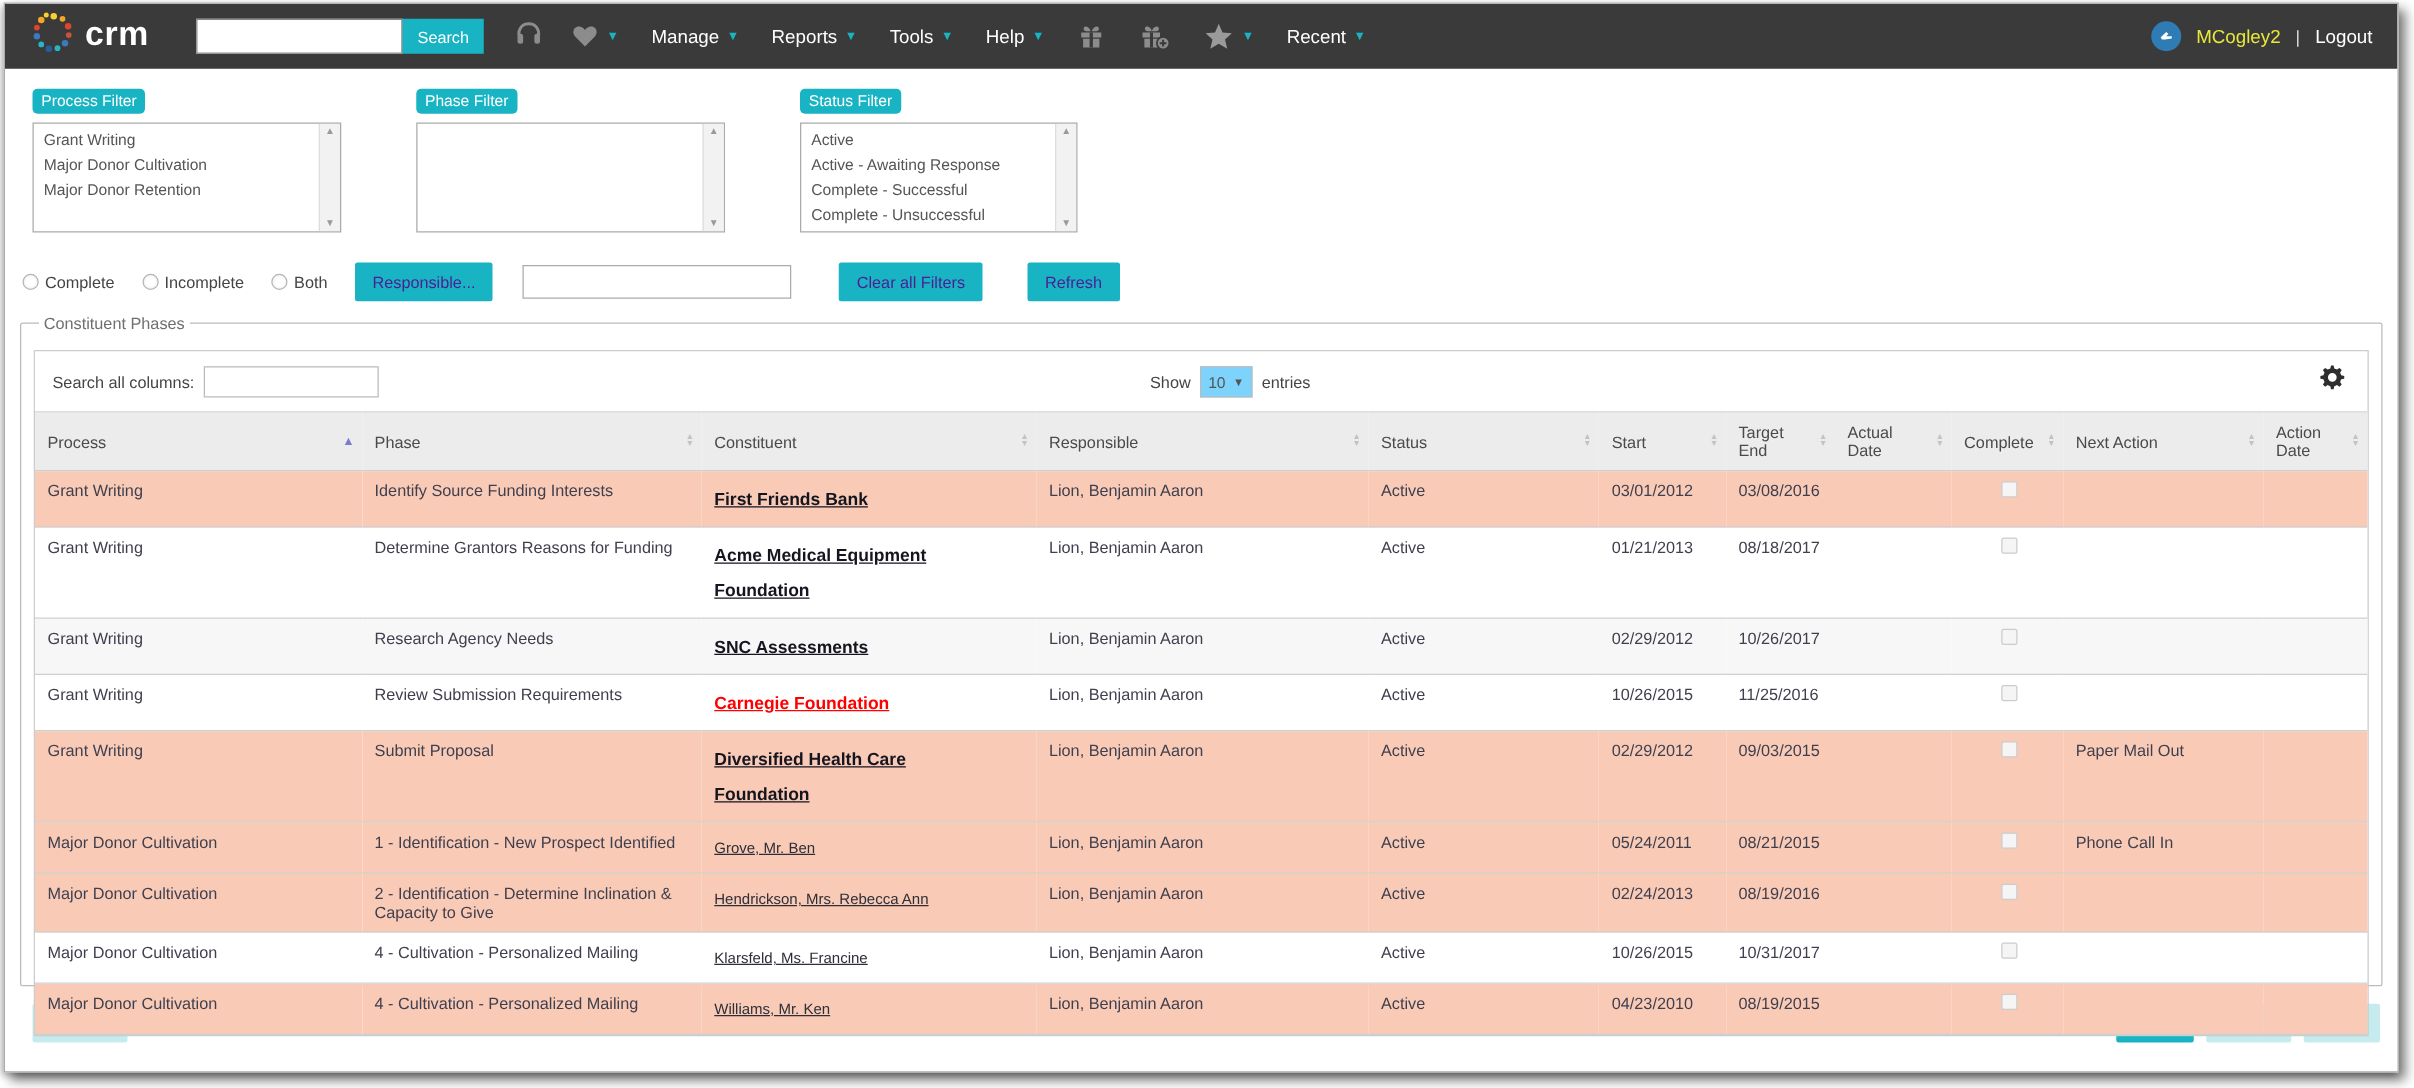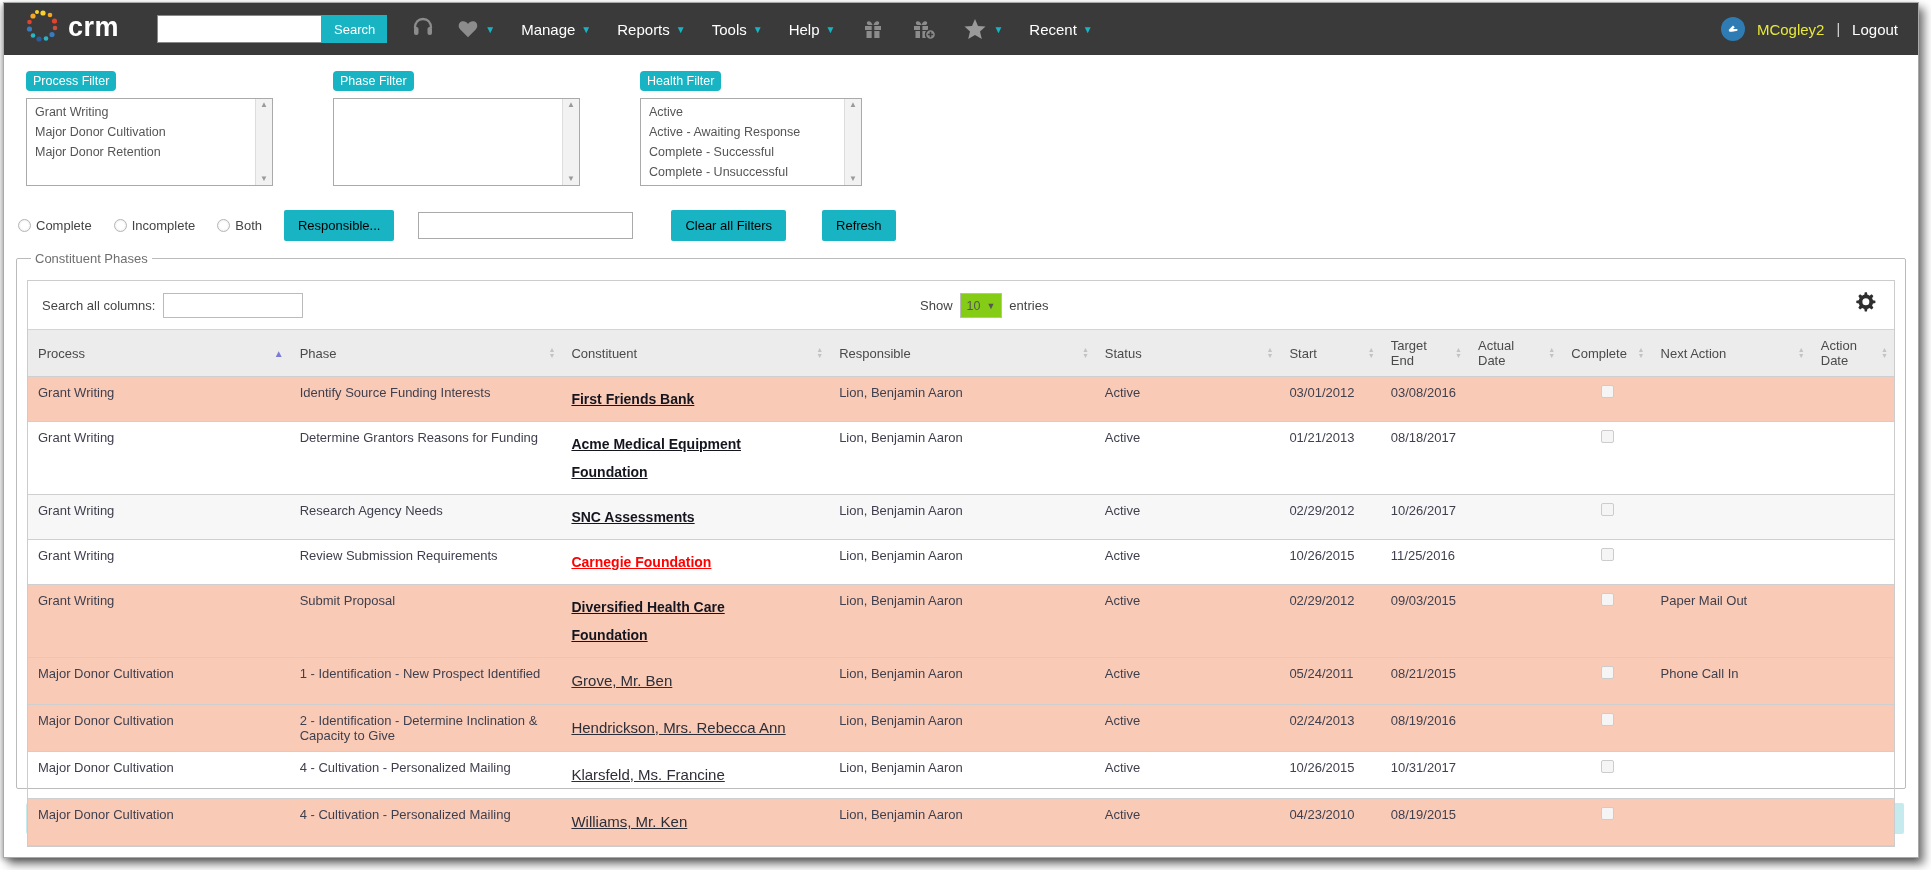--- a/index.html
+++ b/index.html
@@ -36,50 +36,50 @@
   .listbox.status { width:222px; }
   .list-items { flex:1; overflow:hidden; padding-top:3px; }
   .list-item { font-size:12.5px; color:#555; padding:1px 8px; line-height:18px; white-space:nowrap; }
   .scrollbar { width:17px; background:#f2f2f2; border-left:1px solid #ddd; display:flex; flex-direction:column; justify-content:space-between; align-items:center; padding:2px 0; }
   .scroll-arrow { color:#9a9a9a; font-size:8px; line-height:8px; }
 
   .controls-row { display:flex; align-items:center; padding:24px 0 0 14px; gap:8px; }
   .radio-opt { display:flex; align-items:center; gap:5px; margin-right:14px; }
   .radio { width:13px; height:13px; border:1px solid #b5b5b5; border-radius:50%; background:radial-gradient(#fff 40%, #e8e8e8); }
   .radio-label { font-size:13px; color:#444; }
-  .teal-btn { background:#19b4c3; color:#000000; border:none; font-size:13px; padding:8px 14px; border-radius:2px; cursor:pointer; }
+  .teal-btn { background:#19b4c3; color:#4c1d95; border:none; font-size:13px; padding:8px 14px; border-radius:2px; cursor:pointer; }
   .resp-input { width:215px; height:27px; border:1px solid #aaa; margin:0 18px 0 16px; padding:0 6px; font-size:13px; }
   .clear-btn { margin-left:12px; }
   .refresh-btn { margin-left:28px; }
 
   
   .phase-fieldset { margin:10px 12px 0 12px; border:1px solid #bbb; border-radius:2px; padding:6px 10px 12px 10px; height:538px; }
   .phase-fieldset legend { font-size:13px; color:#6f6f6f; padding:0 4px; margin-left:4px; }
   .table-panel { border:1px solid #ccc; margin-top:8px; position:relative; }
   .table-toolbar { position:relative; height:48px; display:flex; align-items:center; padding:0 14px; }
   .search-cols-label { font-size:13px; color:#444; margin-right:8px; }
   .search-cols-input { width:140px; height:25px; border:1px solid #bbb; padding:0 5px; font-size:13px; }
   .show-group { position:absolute; left:892px; top:12px; display:flex; align-items:center; gap:7px; font-size:13px; color:#444; }
-  .show-select { border:1px solid #bbb; height:25px; display:flex; align-items:center; gap:6px; padding:0 6px; font-size:12.5px; color:#555; background:#84cc16; }
+  .show-select { border:1px solid #bbb; height:25px; display:flex; align-items:center; gap:6px; padding:0 6px; font-size:12.5px; color:#555; background:#7dd3fc; }
   .show-select .caret { color:#555; font-size:9px; }
   .gear { position:absolute; right:18px; top:10px; cursor:pointer; }
 
   table.grid { width:100%; border-collapse:collapse; table-layout:fixed; }
   .grid th { background:#ececec; border-top:1px solid #d4d4d4; border-bottom:1px solid #cfcfcf;
              font-size:13px; color:#4a4a4a; text-align:left; padding:8px 6px 8px 10px; font-weight:normal; }
   .th-inner { display:flex; justify-content:space-between; align-items:center; }
   .sort-pair { display:inline-flex; flex-direction:column; color:#c3c3c3; font-size:7px; line-height:6px; margin-left:4px; }
   .sort-asc { color:#7b7bd4; font-size:10px; }
   .grid td { border-bottom:1px solid #cfcfcf; font-size:13px; color:#3f3f4e; padding:8px 6px 8px 10px; vertical-align:top; }
   tr.hl td { background:#f9cbb7; }
   tr.stripe td { background:#f7f7f7; }
   a.constituent { color:#15151f; text-decoration:underline; display:inline-block; max-width:215px; line-height:2; cursor:pointer; }
   a.constituent.org { font-weight:bold; font-size:14px; }
   a.constituent.org-red { font-weight:bold; font-size:14px; color:#fe0000;text-decoration:underline; }
-  a.constituent.person { font-size:15px; color:#2e2e38; }
+  a.constituent.person { font-size:12px; color:#2e2e38; }
   .cellchk { width:13px; height:13px; border:1px solid #ccc; border-radius:2px; background:#f5f5f5; display:inline-block; }
 
   
   .actions-row { display:flex; align-items:center; padding:14px 14px 0 22px; }
   .action-btn { font-size:13px; padding:8px 14px; border:none; border-radius:2px; cursor:pointer; }
   .action-btn.enabled { background:#19b4c3; color:#fff; }
   .action-btn.disabled { background:#c5ebef; color:rgba(255,255,255,.95); }
   .actions-right { margin-left:auto; display:flex; gap:10px; }
 </style>
 </head>
@@ -212,21 +212,21 @@
       <span class="filter-badge">Phase Filter</span>
       <div class="listbox">
         <div class="list-items"></div>
         <div class="scrollbar">
           <span class="scroll-arrow">▲</span>
           <span class="scroll-arrow">▼</span>
         </div>
       </div>
     </div>
     <div class="filter-group">
-      <span class="filter-badge">Health Filter</span>
+      <span class="filter-badge">Status Filter</span>
       <div class="listbox status">
         <div class="list-items">
             <div class="list-item">Active</div>
             <div class="list-item">Active - Awaiting Response</div>
             <div class="list-item">Complete - Successful</div>
             <div class="list-item">Complete - Unsuccessful</div>
             <div class="list-item">On Hold - Suspended</div>
           </div>
         <div class="scrollbar">
           <span class="scroll-arrow">▲</span>

